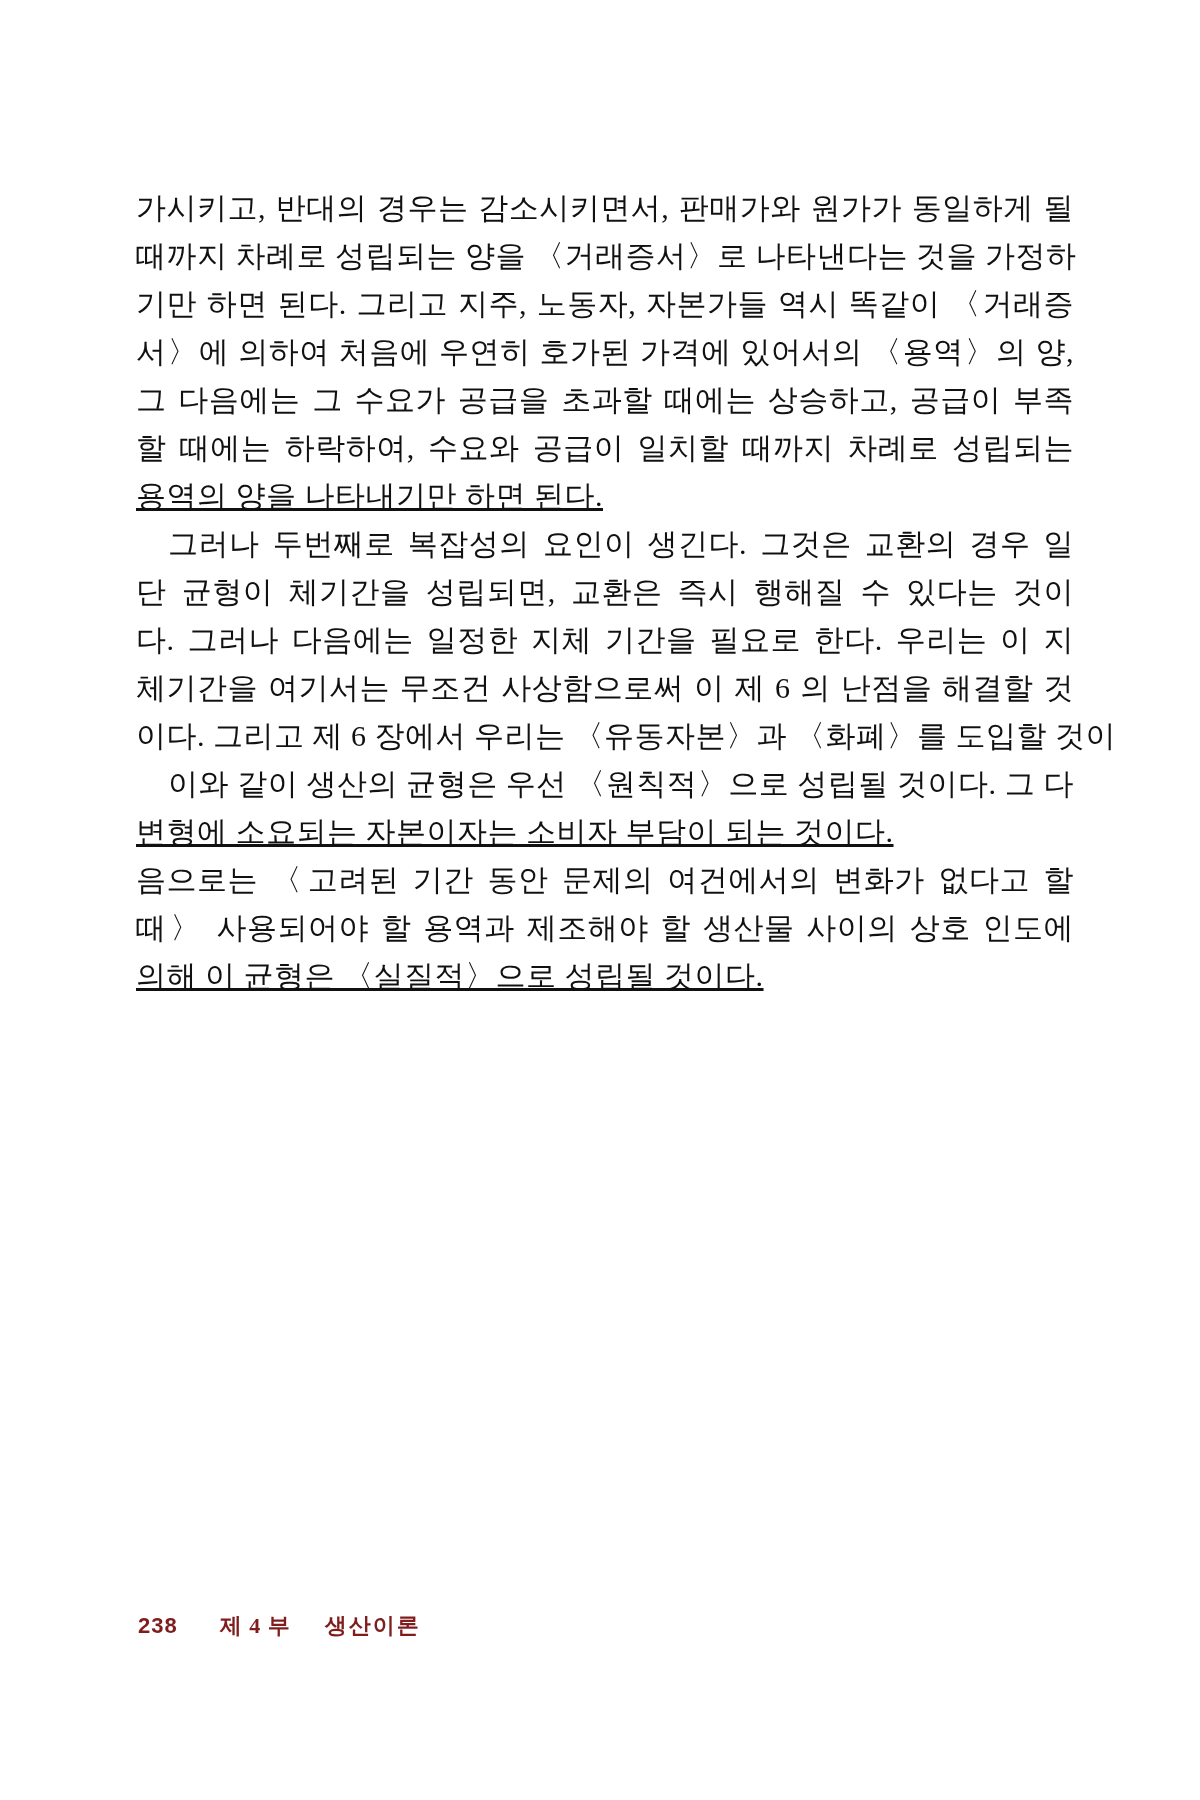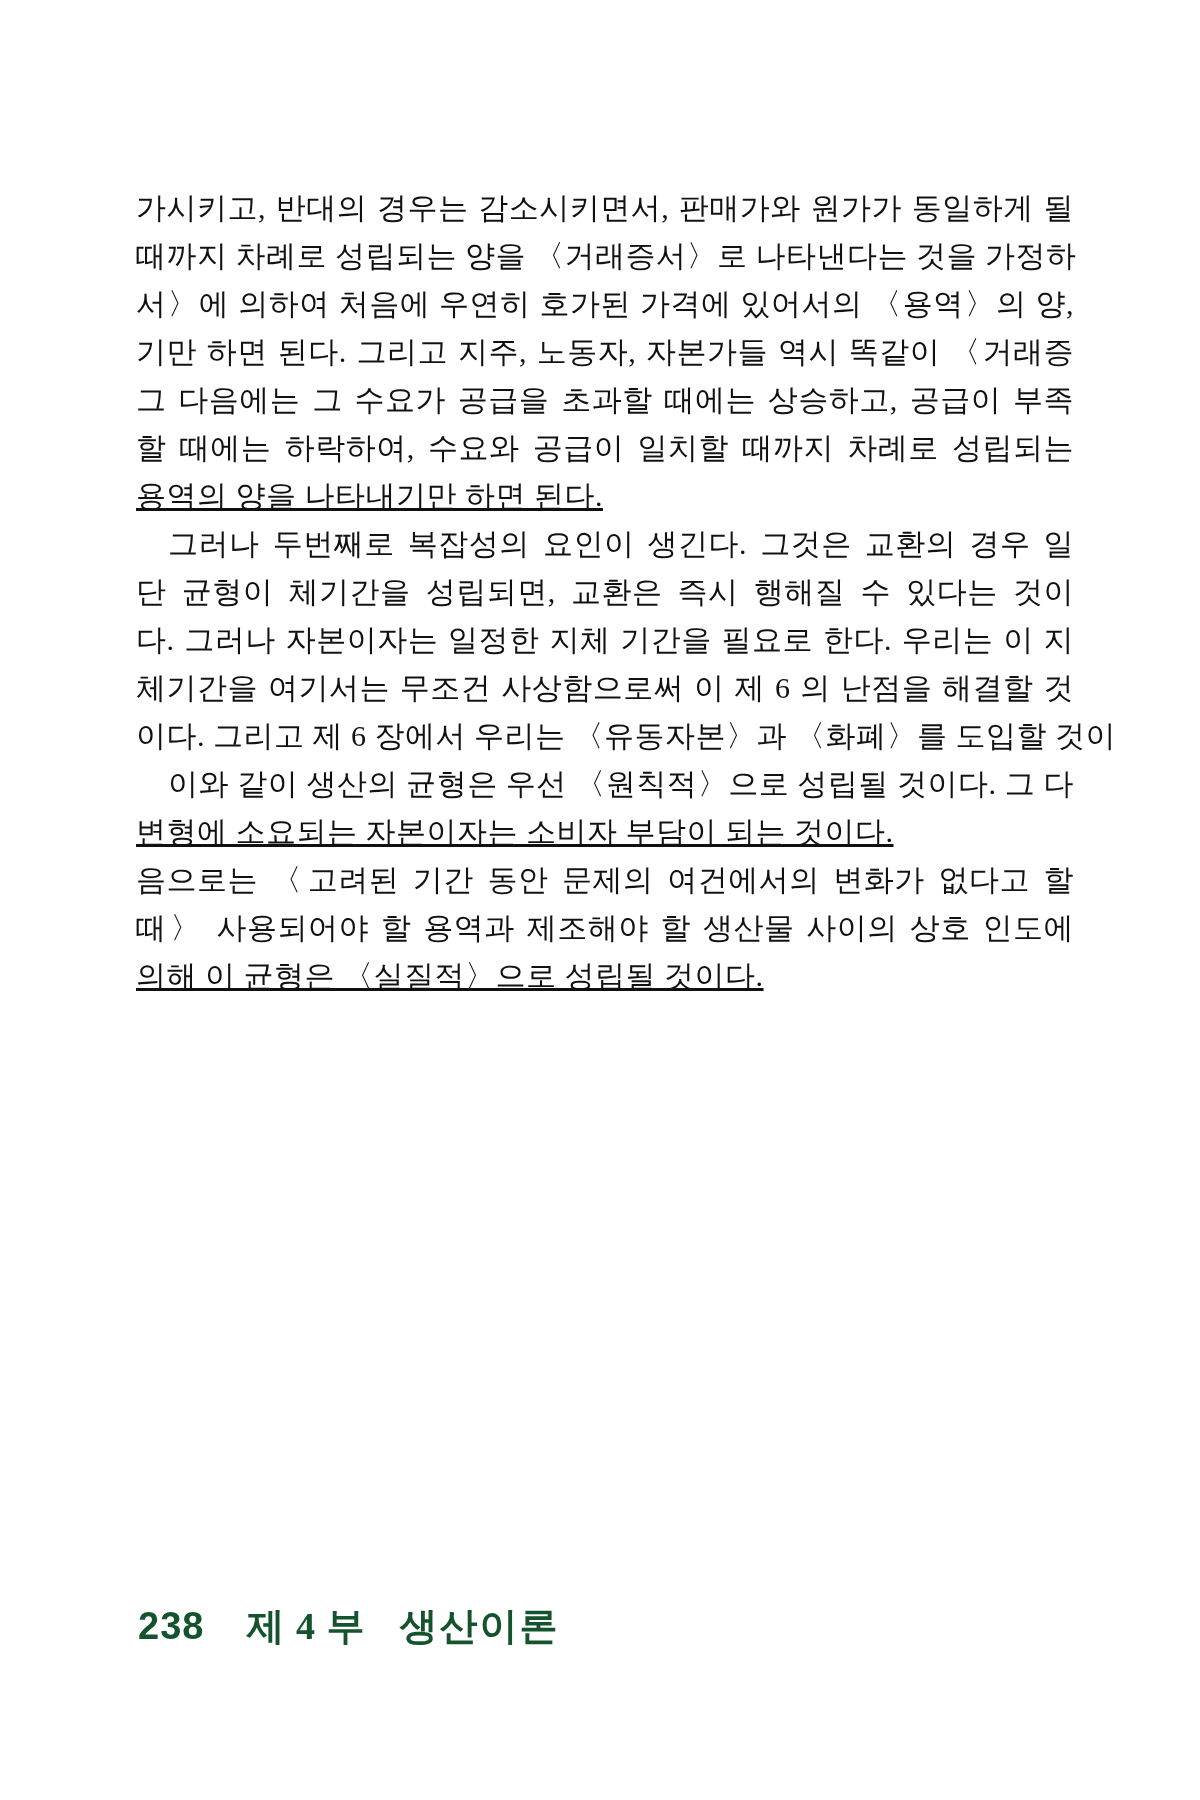--- a/index.html
+++ b/index.html
@@ -39,23 +39,23 @@
   }
   .line.indent {
     padding-left: 32px;
   }
   .footer {
     position: absolute;
     left: 138px;
     top: 1606px;
     height: 40px;
     line-height: 40px;
-    font-size: 38px;
+    font-size: 22px;
     font-weight: bold;
-    color: #14532d;
+    color: #7f1d1d;
     white-space: nowrap;
   }
   .footer .page-number {
     font-family: "Liberation Sans", "DejaVu Sans", sans-serif;
     letter-spacing: 1px;
     margin-right: 42px;
   }
   .footer .section {
     margin-right: 34px;
     letter-spacing: 1px;
@@ -65,28 +65,28 @@
   }
 </style>
 </head>
 <body>
 
 <div class="page">
 
   <div class="text-block">
     <div class="line">가시키고, 반대의 경우는 감소시키면서, 판매가와 원가가 동일하게 될</div>
     <div class="line">때까지 차례로 성립되는 양을 〈거래증서〉로 나타낸다는 것을 가정하</div>
+    <div class="line">기만 하면 된다. 그리고 지주, 노동자, 자본가들 역시 똑같이 〈거래증</div>
     <div class="line">서〉에 의하여 처음에 우연히 호가된 가격에 있어서의 〈용역〉의 양,</div>
-    <div class="line">기만 하면 된다. 그리고 지주, 노동자, 자본가들 역시 똑같이 〈거래증</div>
     <div class="line">그 다음에는 그 수요가 공급을 초과할 때에는 상승하고, 공급이 부족</div>
     <div class="line">할 때에는 하락하여, 수요와 공급이 일치할 때까지 차례로 성립되는</div>
     <div class="line para-end">용역의 양을 나타내기만 하면 된다.</div>
     <div class="line indent">그러나 두번째로 복잡성의 요인이 생긴다. 그것은 교환의 경우 일</div>
     <div class="line">단 균형이 체기간을 성립되면, 교환은 즉시 행해질 수 있다는 것이</div>
-    <div class="line">다. 그러나 자본이자는 일정한 지체 기간을 필요로 한다. 우리는 이 지</div>
+    <div class="line">다. 그러나 다음에는 일정한 지체 기간을 필요로 한다. 우리는 이 지</div>
     <div class="line">체기간을 여기서는 무조건 사상함으로써 이 제 6 의 난점을 해결할 것</div>
     <div class="line">이다. 그리고 제 6 장에서 우리는 〈유동자본〉과 〈화폐〉를 도입할 것이</div>
     <div class="line indent">이와 같이 생산의 균형은 우선 〈원칙적〉으로 성립될 것이다. 그 다</div>
     <div class="line para-end">변형에 소요되는 자본이자는 소비자 부담이 되는 것이다.</div>
     <div class="line">음으로는 〈고려된 기간 동안 문제의 여건에서의 변화가 없다고 할</div>
     <div class="line">때〉 사용되어야 할 용역과 제조해야 할 생산물 사이의 상호 인도에</div>
     <div class="line para-end">의해 이 균형은 〈실질적〉으로 성립될 것이다.</div>
   </div>
 
   <div class="footer">

